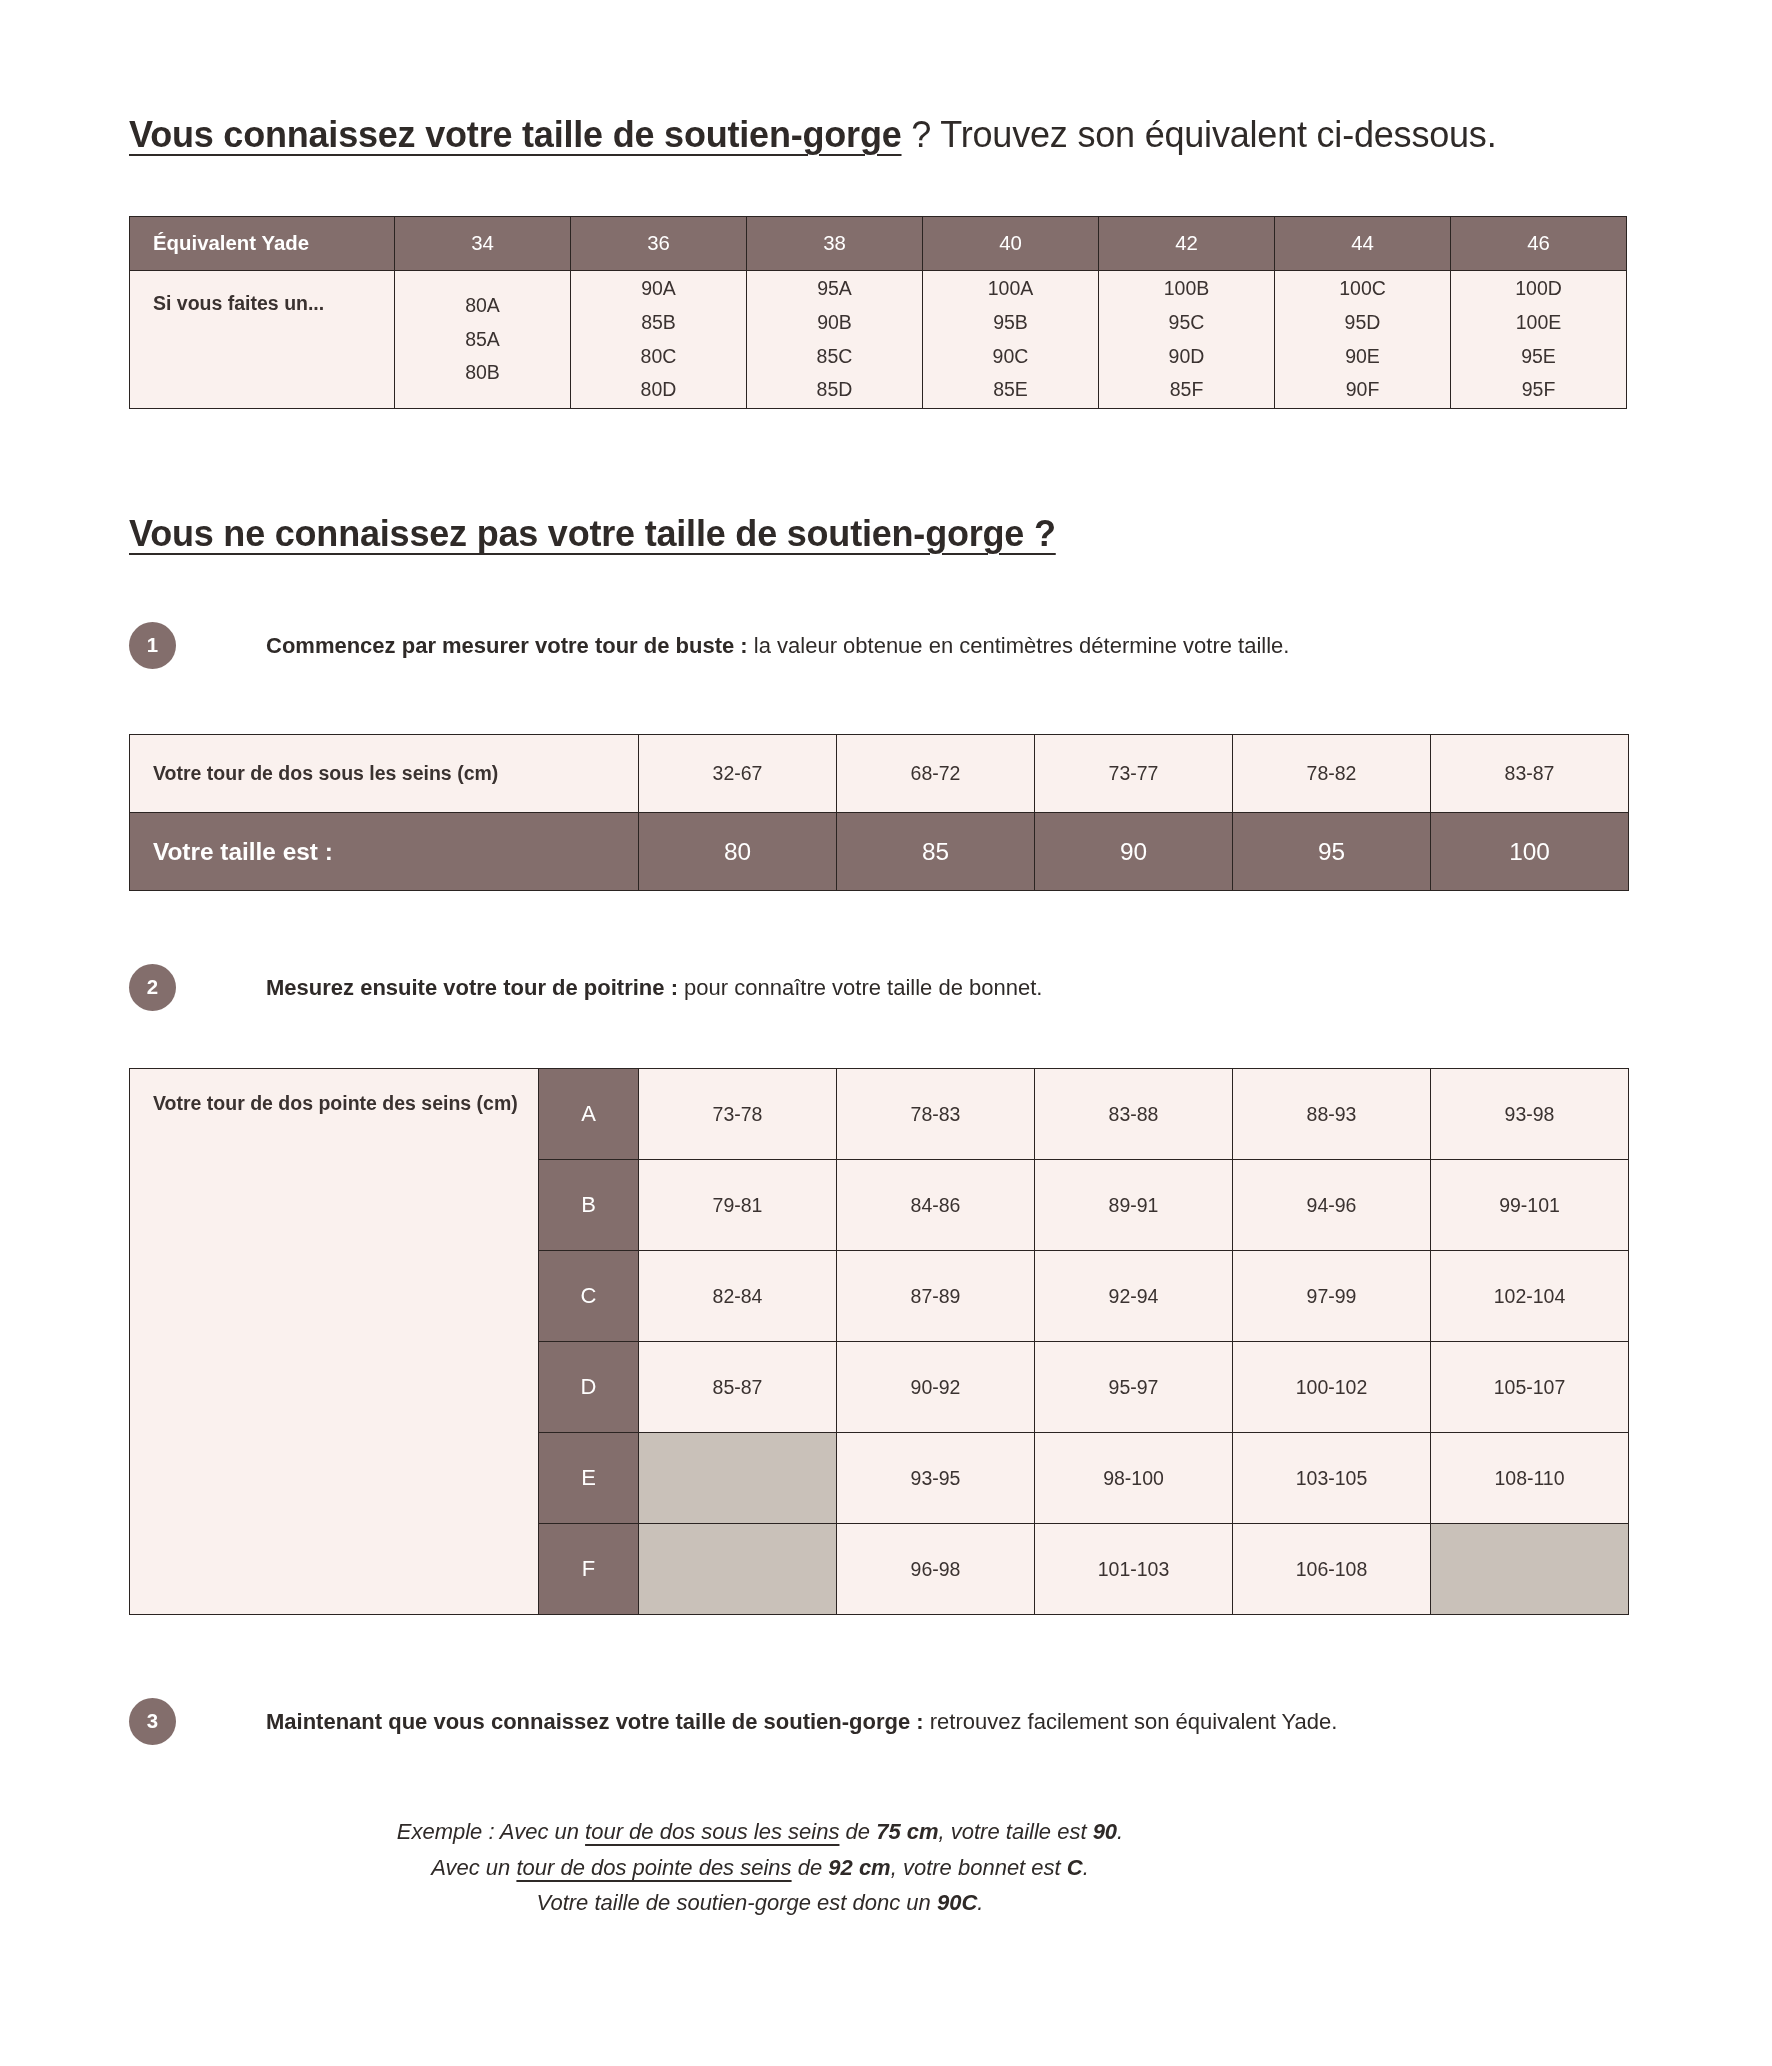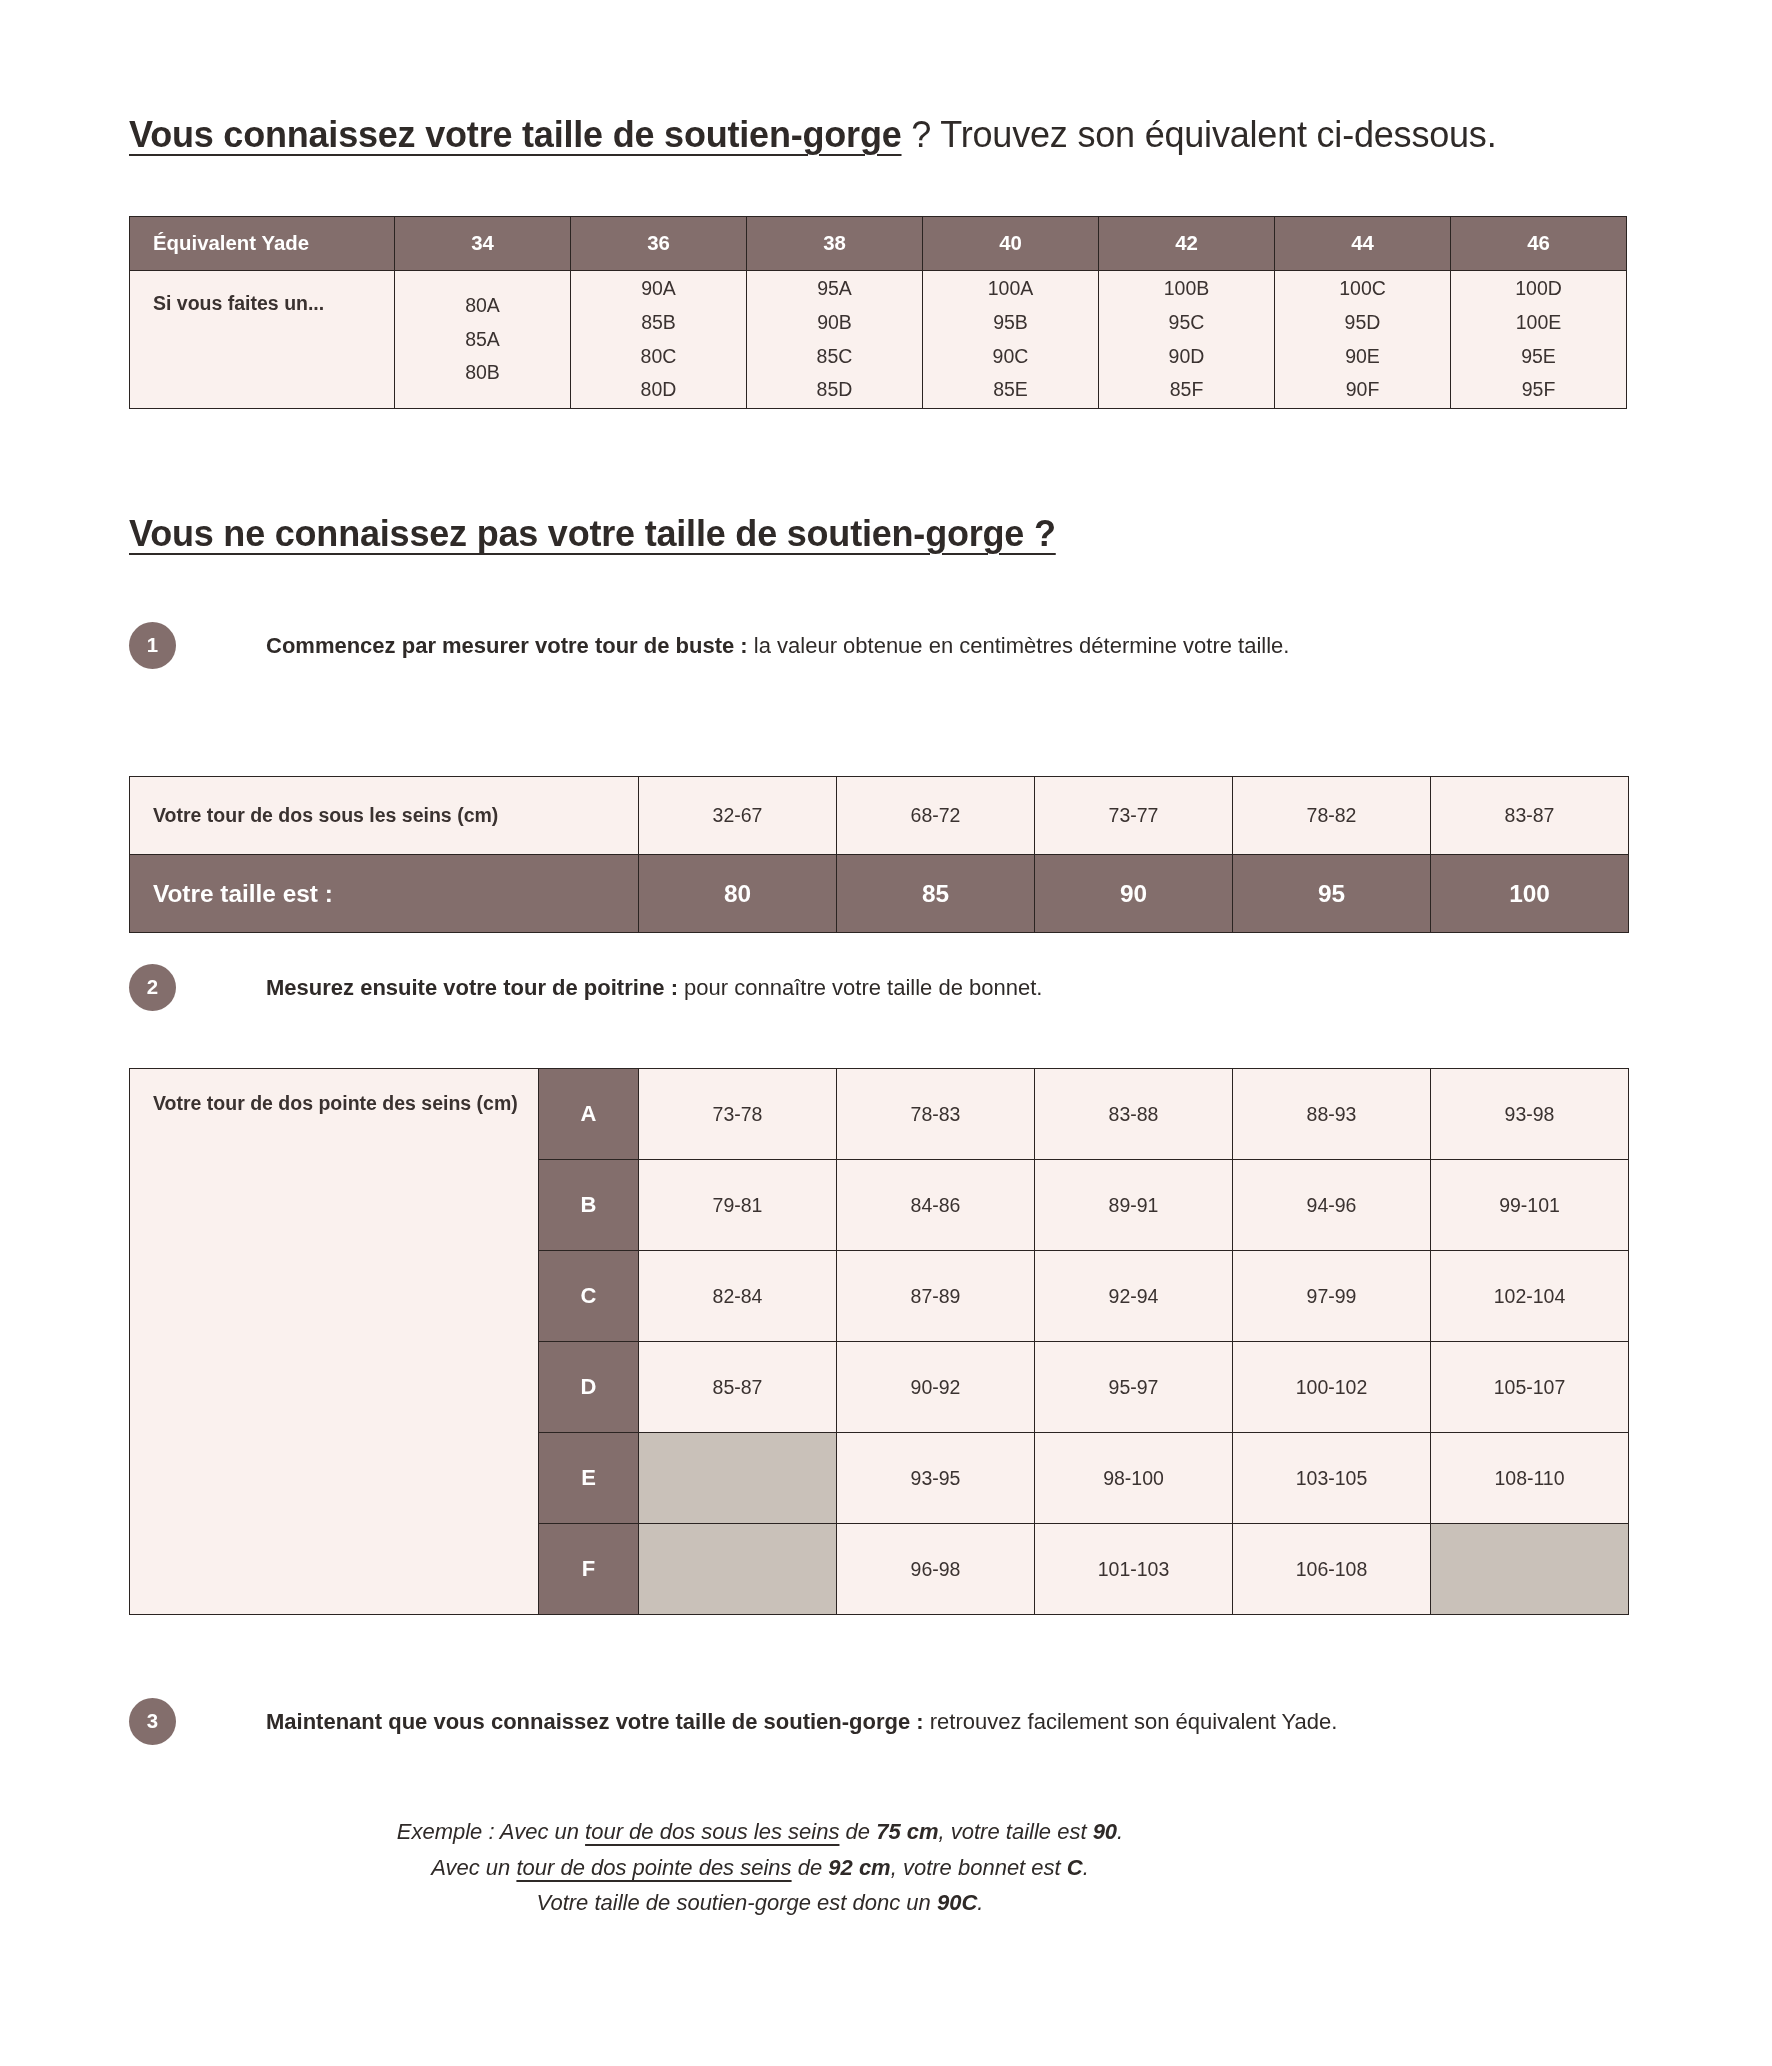--- a/index.html
+++ b/index.html
@@ -89,42 +89,42 @@
     border: 1.2px solid #2b2422;
     text-align: center;
     vertical-align: middle;
     font-size: 19.5px;
     color: #3a3230;
     padding: 0;
   }
   .dark {
     background: #836E6C;
     color: #ffffff !important;
-    font-weight: bold;
+    font-weight: normal;
   }
   .light { background: #FAF1EE; }
   .muted { background: #C9C1B9; }
   .lbl {
     text-align: left !important;
     padding-left: 23px !important;
     font-weight: bold;
     font-size: 19.5px;
   }
   .lbl-top { vertical-align: top !important; padding-top: 21px !important; }
   .stack { line-height: 1.72; }
 
   
   #table-1 { left: 129px; top: 216px; width: 1498px; border-radius: 32px; }
   #table-1 .c0 { width: 265px; }
   #table-1 .cn { width: 176px; }
   #table-1 tr.head td { height: 54px; font-size: 20.4px; }
   #table-1 tr.body td { height: 138px; }
 
   
-  #table-2 { left: 129px; top: 734px; width: 1498px; margin-top: 42px; }
+  #table-2 { left: 129px; top: 734px; width: 1498px; }
   #table-2 .c0 { width: 509px; }
   #table-2 .cn { width: 198px; }
   #table-2 tr td { height: 78px; }
   #table-2 tr.r2 td { font-size: 24.4px; }
 
   
   #table-3 { left: 129px; top: 1068px; width: 1498px; }
   #table-3 .c0 { width: 409px; }
   #table-3 .ccup { width: 100px; }
   #table-3 .cn { width: 198px; }

